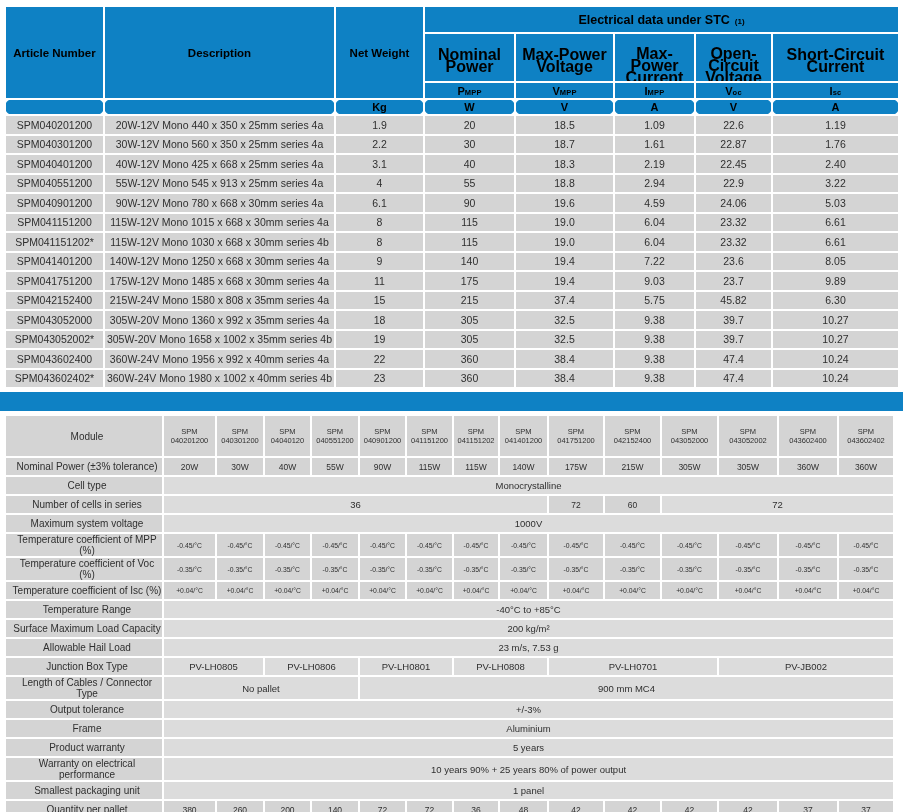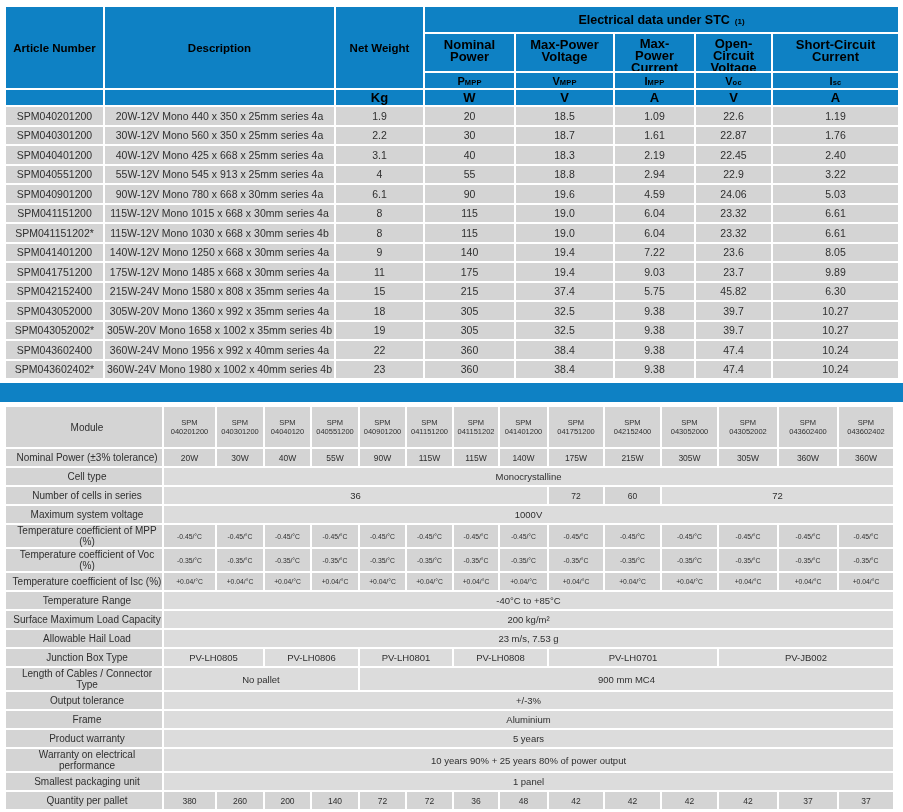--- a/index.html
+++ b/index.html
@@ -11,25 +11,25 @@
   .tbl-wrap { padding:5px 0 0 4px; }
   table { border-collapse:collapse; table-layout:fixed; }
   .etable { width:894px; }
   .etable th, .etable td { border:2px solid #ffffff; overflow:hidden; padding:0; }
   .etable th { background:#0e81c4; color:#000000; font-weight:bold; text-align:center; }
   .h-stc { height:25px; font-size:12.5px; }
   .h-stc .fn { font-size:8px; margin-left:5px; }
   .h-main { font-size:11.5px; }
   .h-col { height:33px; vertical-align:top; }
   .h-col .colname { height:33px; display:flex; align-items:center; justify-content:center;
-                    font-size:13px; line-height:12px; white-space:pre-line; text-align:center; }
+                    font-size:16px; line-height:12px; white-space:pre-line; text-align:center;margin-top:10px; }
   .h-col.clip .colname { align-items:flex-start; padding-top:4px; }
   .h-sym { height:15px; font-size:11px; font-weight:bold; }
   .h-sym .sub { font-size:7.5px; letter-spacing:0.2px; }
-  .h-unit { height:14px; font-size:13px; }
+  .h-unit { height:14px; font-size:11px;border-radius:8px; }
   .etable td { background:#d4d4d4; color:#2f2f2f; font-size:10.5px;
                text-align:center; height:17.5px; }
 
   
   .divider { width:903px; height:19px; background:#0e81c4; margin-top:3px; }
 
   
   .stable { width:889px; margin-top:3px; }
   .stable td { border:2px solid #ffffff; overflow:hidden; padding:0;
                background:#d4d4d4; color:#2f2f2f; text-align:center; height:17px; }

